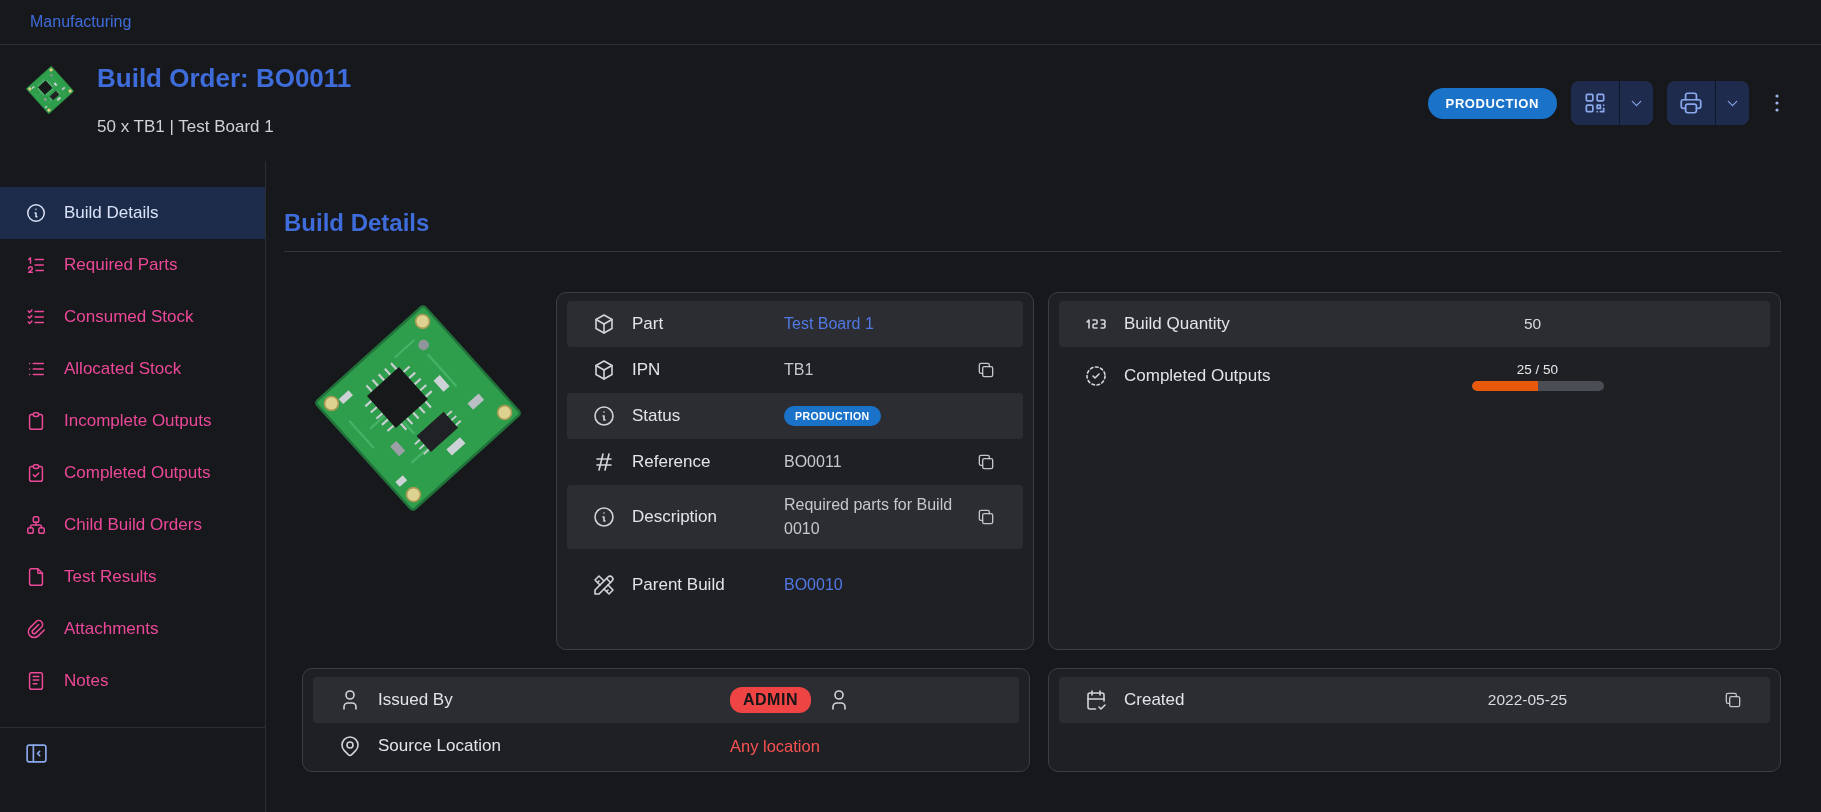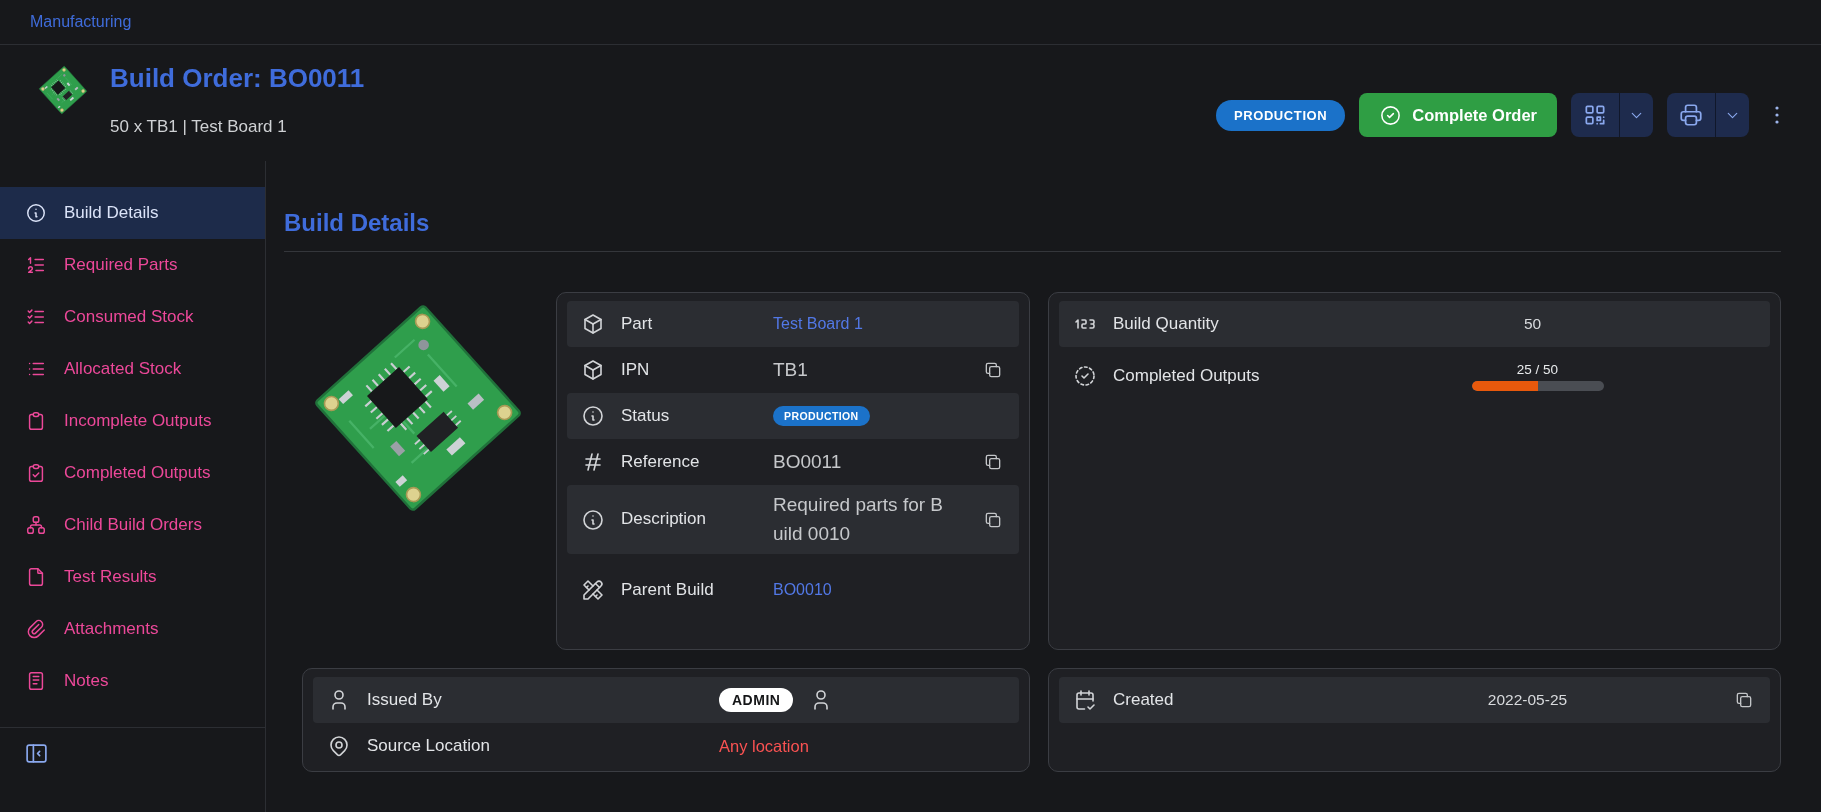--- a/index.html
+++ b/index.html
@@ -22,21 +22,21 @@
     --icon-blue: #8aa8ee;
   }
   svg.icon { fill: none; stroke: currentColor; stroke-width: 1.6; stroke-linecap: round; stroke-linejoin: round; display: block; }
   svg.icon-fill { fill: currentColor; stroke: none; display: block; }
 
   
   .breadcrumb-bar { padding: 13px 30px; border-bottom: 1px solid var(--line); }
   .breadcrumb-bar a { color: var(--blue); font-size: 16px; text-decoration: none; cursor: pointer; }
 
   
-  .header { display: flex; justify-content: space-between; align-items: flex-end; padding: 18px 30px 24px 36px; }
+  .header { display: flex; justify-content: space-between; align-items: center; padding: 18px 30px 24px 23px; }
   .header-left { display: flex; gap: 20px; align-items: flex-start; }
   .thumb { width: 54px; height: 54px; cursor: pointer; }
   .thumb svg { width: 100%; height: 100%; }
   .page-title { color: var(--blue); font-size: 26px; font-weight: 700; }
   .page-subtitle { color: #cfd1d4; font-size: 17px; margin-top: 23px; }
   .header-right { display: flex; align-items: center; gap: 14px; padding-top: 6px; }
   .status-pill {
     background: #1b72c9; color: #fff; font-size: 13px; font-weight: 700;
     letter-spacing: .6px; padding: 8px 18px; border-radius: 16px; white-space: nowrap;
   }
@@ -82,41 +82,41 @@
   .top-row { display: flex; gap: 22px; align-items: flex-start; }
   .part-image { width: 232px; height: 232px; flex-shrink: 0; cursor: pointer; }
   .part-image svg { width: 100%; height: 100%; }
 
   .panel { background: var(--panel); border: 1px solid var(--border); border-radius: 10px; padding: 8px 10px; }
   .detail-panel { flex: 1; height: 358px; }
   .qty-panel { height: 358px; }
   .issue-panel { height: 104px; }
   .created-panel { height: 104px; }
 
-  .drow { display: flex; align-items: center; gap: 16px; padding: 6px 14px; min-height: 46px; border-radius: 4px; }
+  .drow { display: flex; align-items: center; gap: 16px; padding: 6px 25px; min-height: 46px; border-radius: 4px; }
   .drow.striped { background: var(--stripe); }
   .drow .ricon { flex-shrink: 0; color: #d2d4d7; }
   .drow .ricon svg { width: 24px; height: 24px; }
   .rlabel { font-size: 17px; color: #e2e4e7; flex-shrink: 0; line-height: 1.35; }
   .detail-panel .rlabel { width: 96px; margin-right: 40px; }
   .wide .rlabel { width: 300px; }
-  .rvalue { font-size: 19px; color: #c6c8cb; line-height: 1.5; }
+  .rvalue { font-size: 16px; color: #c6c8cb; line-height: 1.5; }
   a.rvalue, .rvalue.link { color: var(--link); font-size: 16px; text-decoration: none; cursor: pointer; }
   .row-desc { min-height: 64px; }
   .row-parent { min-height: 72px; }
   .desc-val { width: 174px; word-break: break-all; }
   .copy-btn { margin-left: auto; background: none; border: none; color: #c3c5c8; cursor: pointer; padding: 2px; }
   .copy-btn svg { width: 20px; height: 20px; }
 
   .mini-badge {
     background: #1b72c9; color: #fff; font-size: 10.5px; font-weight: 700;
     letter-spacing: .4px; padding: 4px 11px; border-radius: 11px; display: inline-block;
   }
   .admin-badge {
-    background: #ffffff; color: #141517; font-size: 14px; font-weight: 700;
+    background: #ef4444; color: #141517; font-size: 16px; font-weight: 700;
     letter-spacing: .5px; padding: 4px 13px; border-radius: 12px; display: inline-block;
   }
 
   .qty-panel .rvalue-center { flex: 1; text-align: center; padding-right: 120px; font-size: 15.5px; color: #d8dadd; }
   .created-panel .rvalue-center { flex: 1; text-align: center; padding-right: 90px; font-size: 15.5px; color: #d8dadd; }
 
   .progress-wrap { flex: 1; display: flex; flex-direction: column; align-items: center; gap: 4px; padding-right: 110px; }
   .progress-text { font-size: 13.5px; color: #e8eaec; }
   .progress-track { width: 132px; height: 10px; border-radius: 5px; background: #4a4d53; overflow: hidden; }
   .progress-fill { height: 100%; background: #e8590c; border-radius: 5px 0 0 5px; }
@@ -302,26 +302,20 @@
           <use href="#pcb"></use>
         </svg>
     </div>
     <div>
       <div class="page-title">Build Order: BO0011</div>
       <div class="page-subtitle">50 x TB1 | Test Board 1</div>
     </div>
   </div>
   <div class="header-right">
     <span class="status-pill">PRODUCTION</span>
-    <button class="complete-btn">
-      <svg class="icon">
-          <use href="#i-circlecheck"></use>
-        </svg>
-      <span>Complete Order</span>
-    </button>
     <div class="split-btn">
       <span class="main-part">
           <svg class="icon">
             <use href="#i-qr"></use>
           </svg>
         </span>
       <span class="chev-part">
           <svg class="icon">
             <use href="#i-chevdown"></use>
           </svg>

